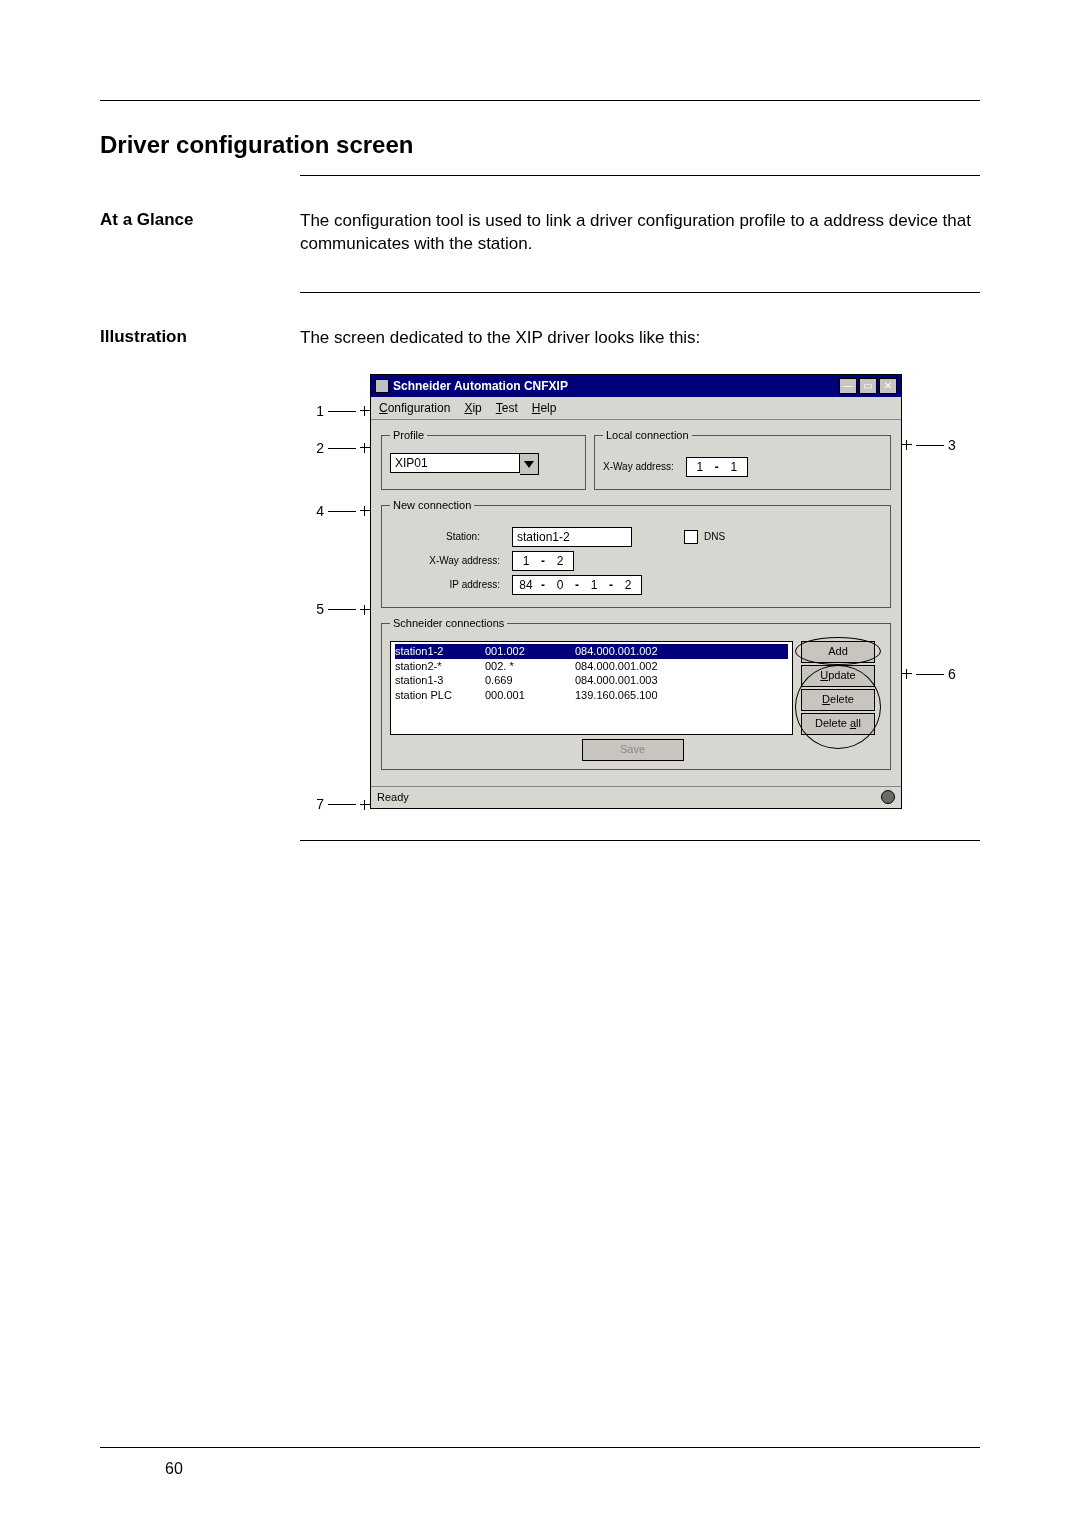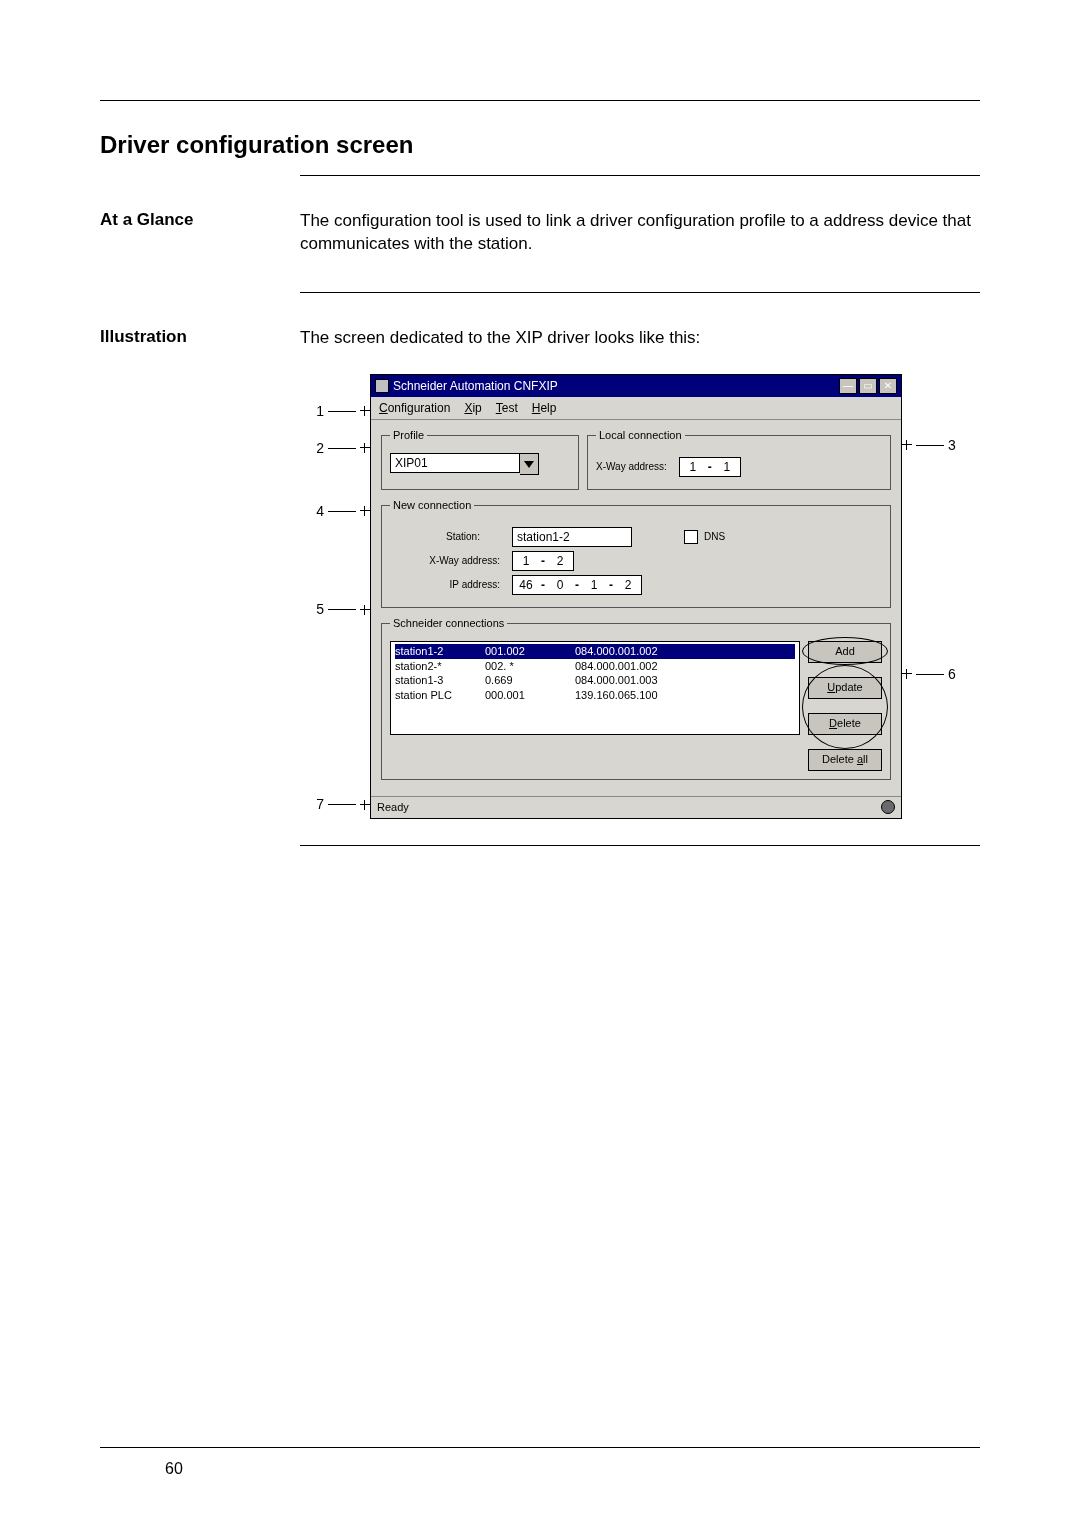--- a/index.html
+++ b/index.html
@@ -16,48 +16,48 @@
   .callouts-right{width:70px;display:flex;flex-direction:column;align-items:flex-start;font-size:14px}
   .callout{display:flex;align-items:center;gap:4px}
   .lead{display:inline-block;height:1px;background:#000}
   .cross{position:relative;width:10px;height:10px}
   .cross:before,.cross:after{content:"";position:absolute;background:#000}
   .cross:before{left:4px;top:0;width:1px;height:10px}
   .cross:after{top:4px;left:0;height:1px;width:10px}
   .app{width:530px;border:1px solid #000;background:#d8d6d0;font-size:12px}
   .titlebar{background:#00007a;color:#fff;display:flex;align-items:center;padding:3px 4px}
   .titlebar .sq{width:12px;height:12px;background:#c0c0c0;border:1px solid #000;margin-right:4px}
-  .titlebar .t{font-weight:normal;flex:1;font-size:12px}
+  .titlebar .t{font-weight:bold;flex:1;font-size:12px}
   .winbtns{display:flex;gap:2px}
   .winbtns span{width:16px;height:14px;background:#c7c5bd;border:1px solid #000;display:flex;align-items:center;justify-content:center;font-size:10px;line-height:1}
   .menubar{display:flex;gap:14px;padding:3px 8px;background:#d8d6d0;border-bottom:1px solid #888}
   .menubar span u{text-decoration:underline}
   .client{padding:8px 10px 8px 10px}
   .row2{display:flex;gap:8px}
-  fieldset{border:1px solid #555;margin:0 0 8px 0;padding:10px 8px 8px 8px;background:#d8d6d0}
+  fieldset{border:1px solid #555;margin:0 0 8px 0;padding:10px 15px 8px 8px;background:#d8d6d0}
   legend{font-size:11px;padding:0 3px}
   .dropdown{display:flex}
   .dropdown input{width:120px;height:18px;border:1px solid #000;background:#fff;font-size:12px;padding:0 4px}
   .dropdown .btn{width:18px;height:20px;border:1px solid #000;border-left:none;background:#c7c5bd;display:flex;align-items:center;justify-content:center}
   .tri{width:0;height:0;border-left:5px solid transparent;border-right:5px solid transparent;border-top:7px solid #000}
   .lbl{font-size:10px;margin-right:6px}
   .ipboxes{display:flex;align-items:center;border:1px solid #000;background:#fff;height:18px;padding:0 4px;gap:6px}
   .ipboxes span.n{min-width:18px;text-align:center}
   .ipboxes span.d{font-weight:bold}
   .field-row{display:flex;align-items:center;margin:4px 0;gap:6px}
   .field-row .plain{border:1px solid #000;background:#fff;height:18px;padding:0 4px;display:flex;align-items:center;min-width:110px}
   .chk{width:12px;height:12px;border:1px solid #000;background:#fff;display:inline-block}
   .installed{display:flex;gap:8px}
   .listbox{flex:1;border:1px solid #000;background:#fff;height:88px;padding:2px 4px;font-family:Arial;font-size:11px;overflow:hidden}
   .listbox .r{display:flex}
   .listbox .r span:nth-child(1){width:90px}
   .listbox .r span:nth-child(2){width:90px}
   .listbox .r span:nth-child(3){flex:1}
   .listbox .sel{background:#00007a;color:#fff}
-  .btncol{display:flex;flex-direction:column;gap:14px;position:relative}
+  .btncol{display:flex;flex-direction:column;gap:2px;position:relative}
   .wbtn{width:72px;height:20px;border:1px solid #000;background:#c7c5bd;font-size:11px;display:flex;align-items:center;justify-content:center}
   .wbtn.save{width:100px;margin:4px auto 0 auto;color:#888}
   .oval{position:absolute;border:1px solid #000;border-radius:50%}
   .status{background:#d8d6d0;border-top:1px solid #888;display:flex;align-items:center;padding:3px 6px;font-size:11px}
   .status .dot{width:12px;height:12px;border:1px solid #000;border-radius:50%;background:#6a6a6a;margin-left:auto}
   .bottom-rule{position:absolute;left:100px;right:100px;bottom:80px;border-top:1px solid #000}
   .pageno{position:absolute;left:165px;bottom:50px;font-size:16px}
 </style>
 </head>
 <body>
@@ -162,21 +162,21 @@
                 <span class="lbl" style="width:74px;text-align:right">X-Way address:</span>
                 <span class="ipboxes">
                   <span class="n">1</span>
                     <span class="d">-</span>
                     <span class="n">2</span>
                 </span>
               </div>
               <div class="field-row" style="padding-left:36px">
                 <span class="lbl" style="width:74px;text-align:right">IP address:</span>
                 <span class="ipboxes">
-                  <span class="n">46</span>
+                  <span class="n">84</span>
                     <span class="d">-</span>
                   <span class="n">0</span>
                     <span class="d">-</span>
                   <span class="n">1</span>
                     <span class="d">-</span>
                   <span class="n">2</span>
                 </span>
               </div>
             </fieldset>
 
@@ -213,20 +213,23 @@
                     </div>
                   <div class="wbtn">
                       <span><u>D</u>elete</span>
                     </div>
                   <div class="wbtn">
                       <span>Delete <u>a</u>ll</span>
                     </div>
                   <span class="oval" style="top:24px;left:-6px;width:84px;height:82px"></span>
                 </div>
               </div>
+              <div style="display:flex;justify-content:center">
+                <div class="wbtn save">Save</div>
+              </div>
             </fieldset>
           </div>
           <div class="status">
             <span>Ready</span>
             <span class="dot"></span>
           </div>
         </div>
 
         <div class="callouts-right">
           <div class="callout" style="margin-top:62px">

